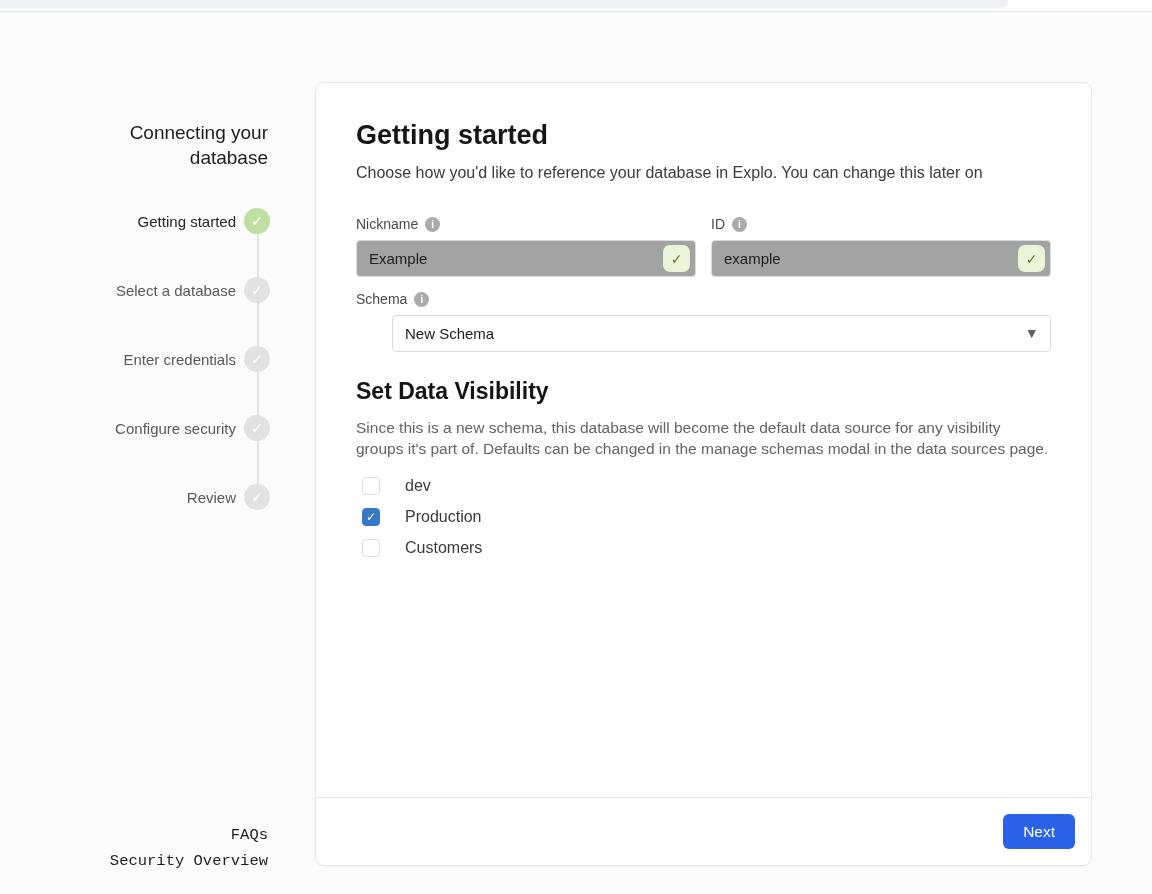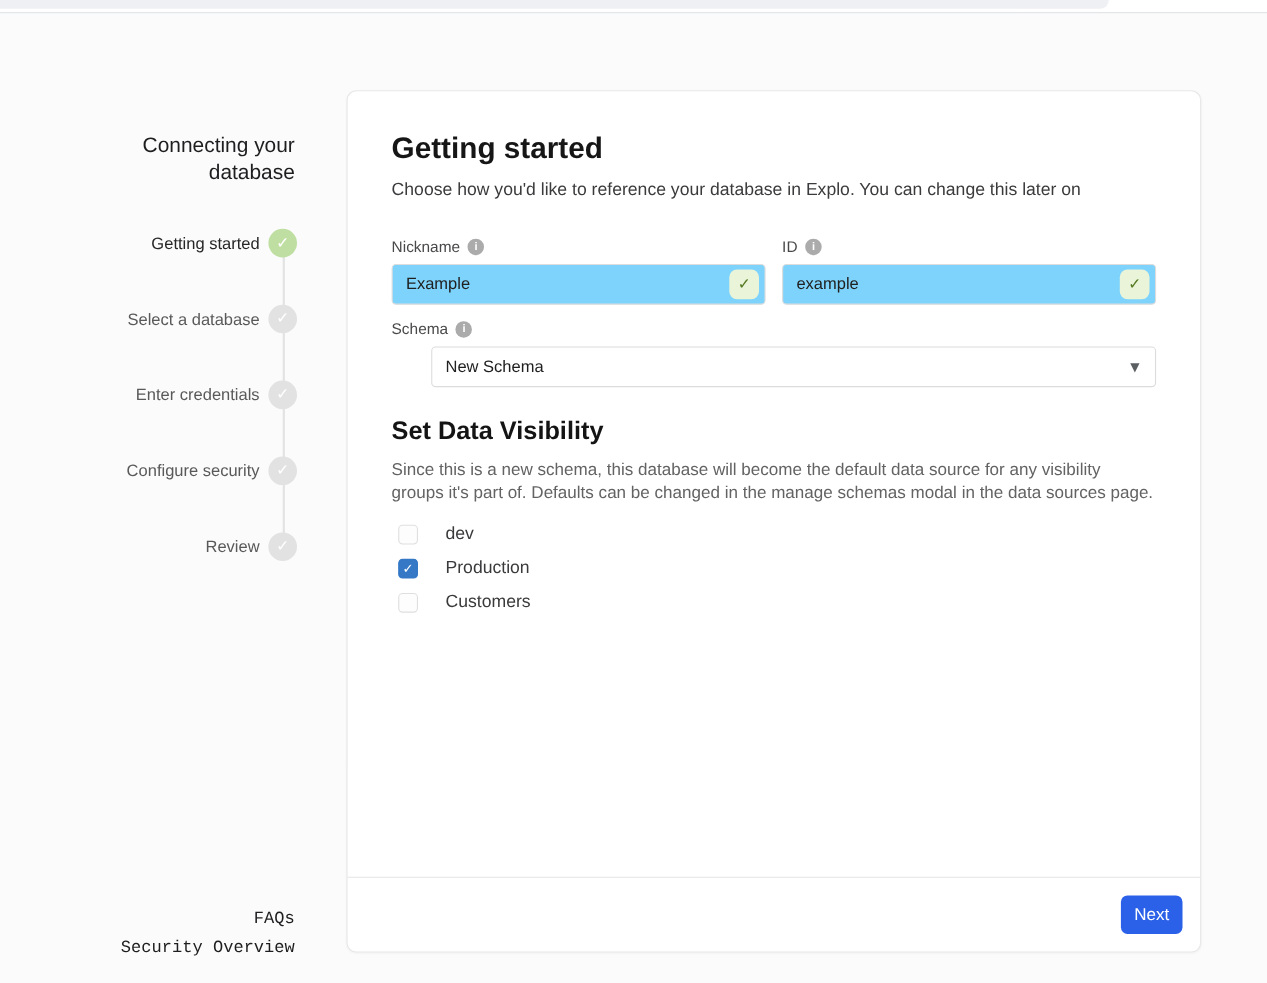--- a/index.html
+++ b/index.html
@@ -67,21 +67,21 @@
   .form-row { display:flex; gap:15px; margin-top:32px; }
   .field { flex:1; }
   .field-label-row { display:flex; align-items:center; gap:7px; margin-bottom:8px; }
   .field-label { font-size:14px; color:#49494b; }
   .info-icon {
     width:15px; height:15px; border-radius:50%; background:#ababab;
     color:#ffffff; font-size:10px; font-weight:700; line-height:15px;
     text-align:center; display:inline-block; cursor:pointer;
   }
   .input-box {
-    height:37px; border:1px solid #dcdcdc; border-radius:4px; background:#7dd3fc;
+    height:37px; border:1px solid #dcdcdc; border-radius:4px; background:#a3a3a3;
     display:flex; align-items:center; justify-content:space-between;
     padding:0 5px 0 12px; cursor:text;
   }
   .input-value { font-size:15px; color:#202020; }
   .valid-badge {
     width:27px; height:27px; border-radius:7px; background:#e9f4d8;
     display:flex; align-items:center; justify-content:center;
   }
   .valid-check {
     color:#567a22; font-size:14px; font-weight:700;
@@ -114,21 +114,21 @@
   .checkbox-label { font-size:16px; color:#3a3a3c; }
 
   .card-footer {
     position:absolute; left:0; right:0; bottom:0; height:68px;
     border-top:1px solid #e6e6e6;
     display:flex; align-items:center; justify-content:flex-end;
     padding-right:16px;
   }
   .next-button {
     background:#2b61e8; color:#ffffff; border:none; border-radius:6px;
-    height:35px; padding:0 12px; font-size:15.5px;
+    height:35px; padding:0 20px; font-size:15.5px;
     font-family:"Liberation Sans", sans-serif; cursor:pointer;
   }
 </style>
 </head>
 <body>
 
 <div class="topbar">
   <div class="tabstrip"></div>
 </div>
 

